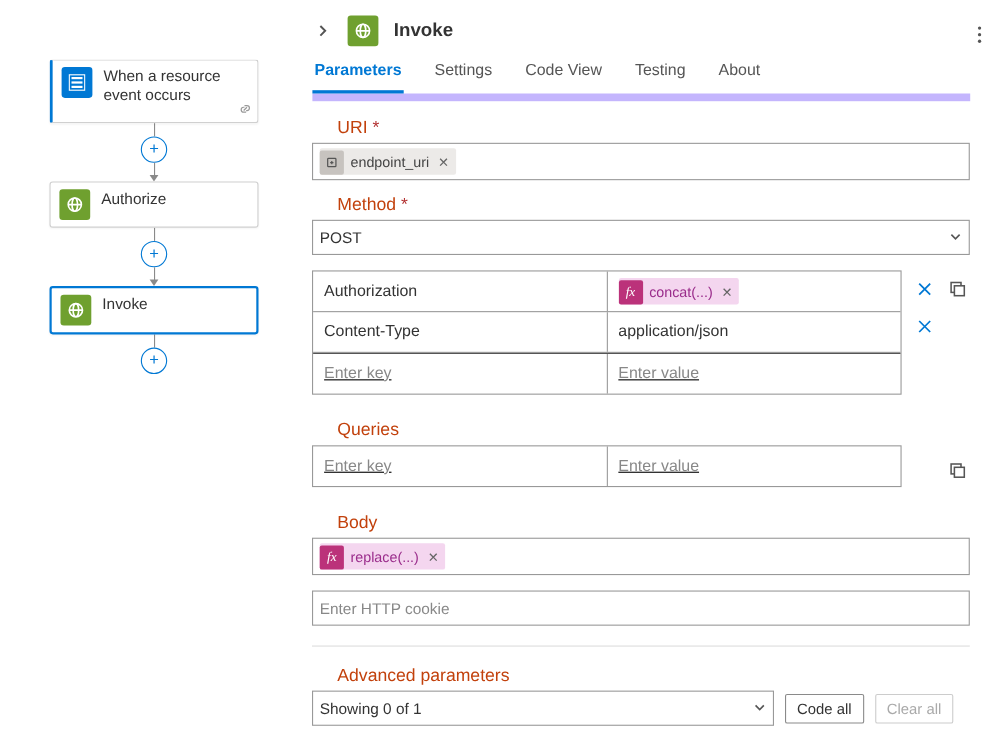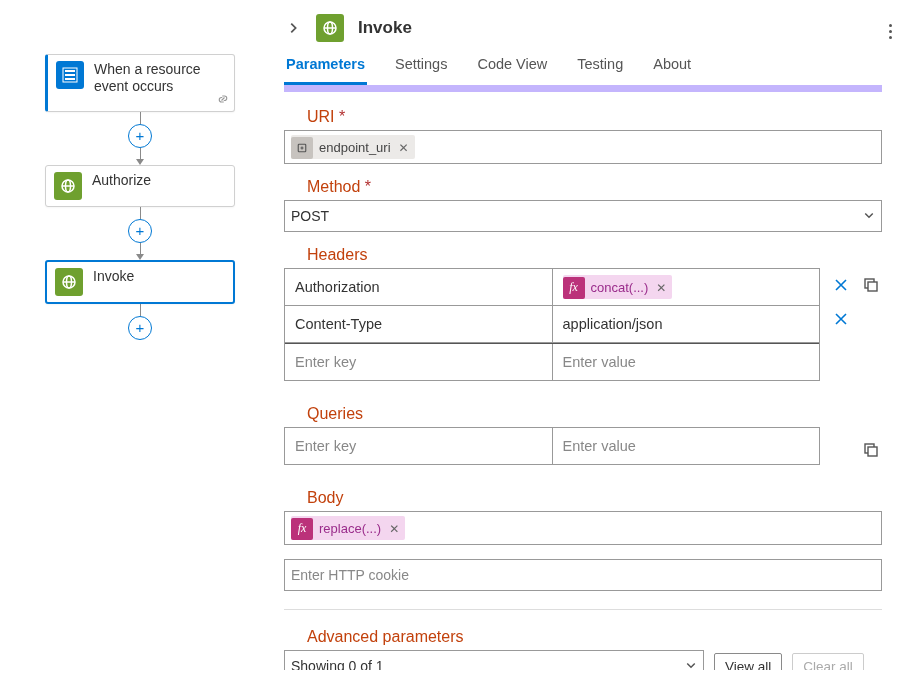--- a/index.html
+++ b/index.html
@@ -43,21 +43,21 @@
 .token { display: inline-flex; align-items: center; height: 24px; border-radius: 2px; font-size: 13px; padding: 1px 6px 0 0; gap: 6px; }
 .token .ticon { width: 22px; height: 22px; display:flex; align-items:center; justify-content:center; border-radius:2px; }
 .token .close { color: #666; font-size: 12px; cursor: pointer; padding-left:2px; }
 .token.gray { background: #eceae8; color: #444; }
 .token.gray .ticon { background: #c7c3bf; }
 .token.pink { background: #f4d6ef; color: #9a2c8b; }
 .token.pink .ticon { background: #bb327a; color:#fff; font-style: italic; font-family: serif; font-size:12px; }
 
 .kv-table { border: 1px solid #999; margin-bottom: 10px; }
 .kv-row { display: flex; border-bottom: 1px solid #999; }
-.kv-row:last-child { border-bottom: none; }
+.kv-row:last-child { border-bottom: none; text-decoration: underline; }
 .kv-cell { flex: 1; min-height: 36px; display:flex; align-items:center; padding: 4px 10px; font-size: 14.5px; color:#333; }
 .kv-cell:first-child { border-right: 1px solid #999; }
 .kv-row.darker { border-top: 1px solid #555; }
 .placeholder { color: #888; }
 
 .actions-col { display:flex; flex-direction:column; gap:6px; margin-left:10px; }
 .icon-btn { width: 22px; height: 22px; display:flex; align-items:center; justify-content:center; color:#0078d4; cursor:pointer; font-size:15px; }
 .icon-btn.gray { color:#555; }
 
 .row { display:flex; align-items:flex-start; }
@@ -196,21 +196,20 @@
     <div class="lbl req">Method</div>
     <div class="fieldbox select mb14">
       <span>POST</span>
       <span class="chev-sm">
         <svg class="i12" viewBox="0 0 16 16" stroke="#555" fill="none" stroke-width="2">
             <path d="M3 6l5 5 5-5"></path>
           </svg>
       </span>
     </div>
 
-    <div class="lbl">Headers</div>
     <div class="row mb14">
       <div class="grow">
         <div class="kv-table">
           <div class="kv-row">
             <div class="kv-cell">Authorization</div>
             <div class="kv-cell">
               <div class="token pink">
                 <div class="ticon">fx</div>
                 <span>concat(...)</span>
                 <span class="close">✕</span>
@@ -288,18 +287,18 @@
     <div class="lbl">Advanced parameters</div>
     <div class="adv-row">
       <div class="fieldbox select grow" style="max-width:420px;">
         <span>Showing 0 of 1</span>
         <span class="chev-sm">
           <svg class="i12" viewBox="0 0 16 16" stroke="#555" fill="none" stroke-width="2">
               <path d="M3 6l5 5 5-5"></path>
             </svg>
         </span>
       </div>
-      <button class="btn">View all</button>
+      <button class="btn">Code all</button>
       <button class="btn disabled">Clear all</button>
     </div>
 
   </div>
 </div>
 
 </body></html>

